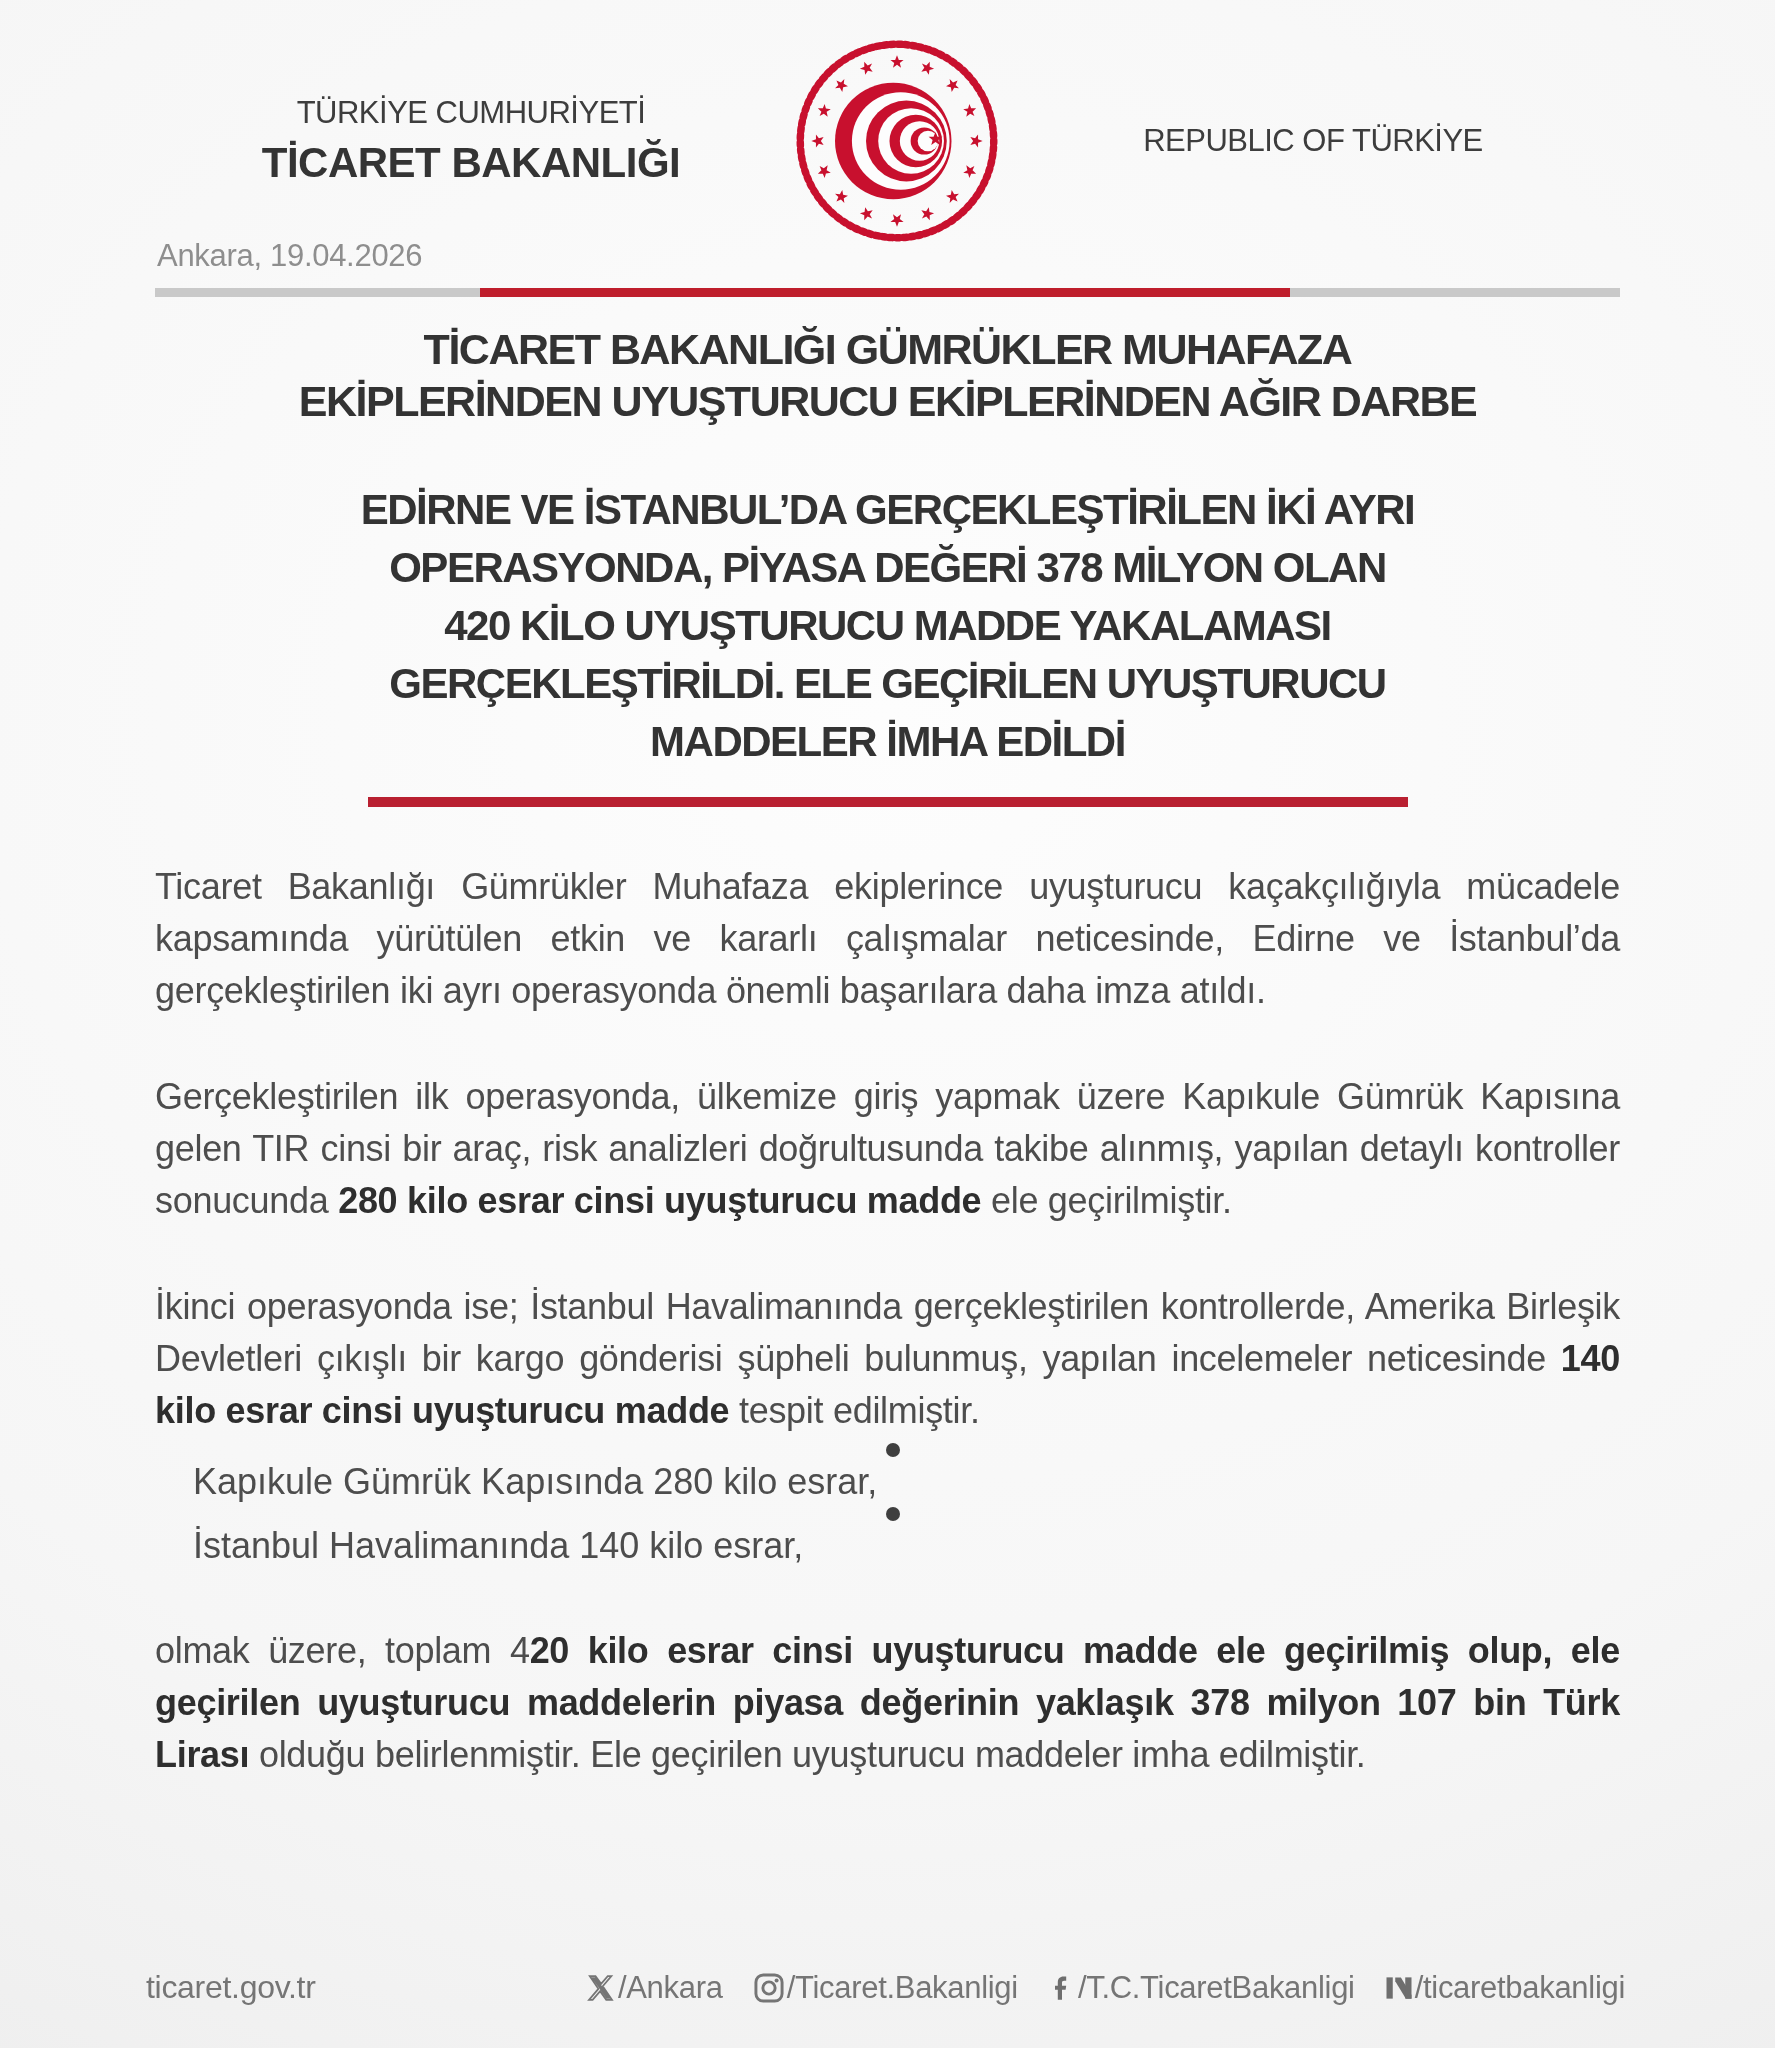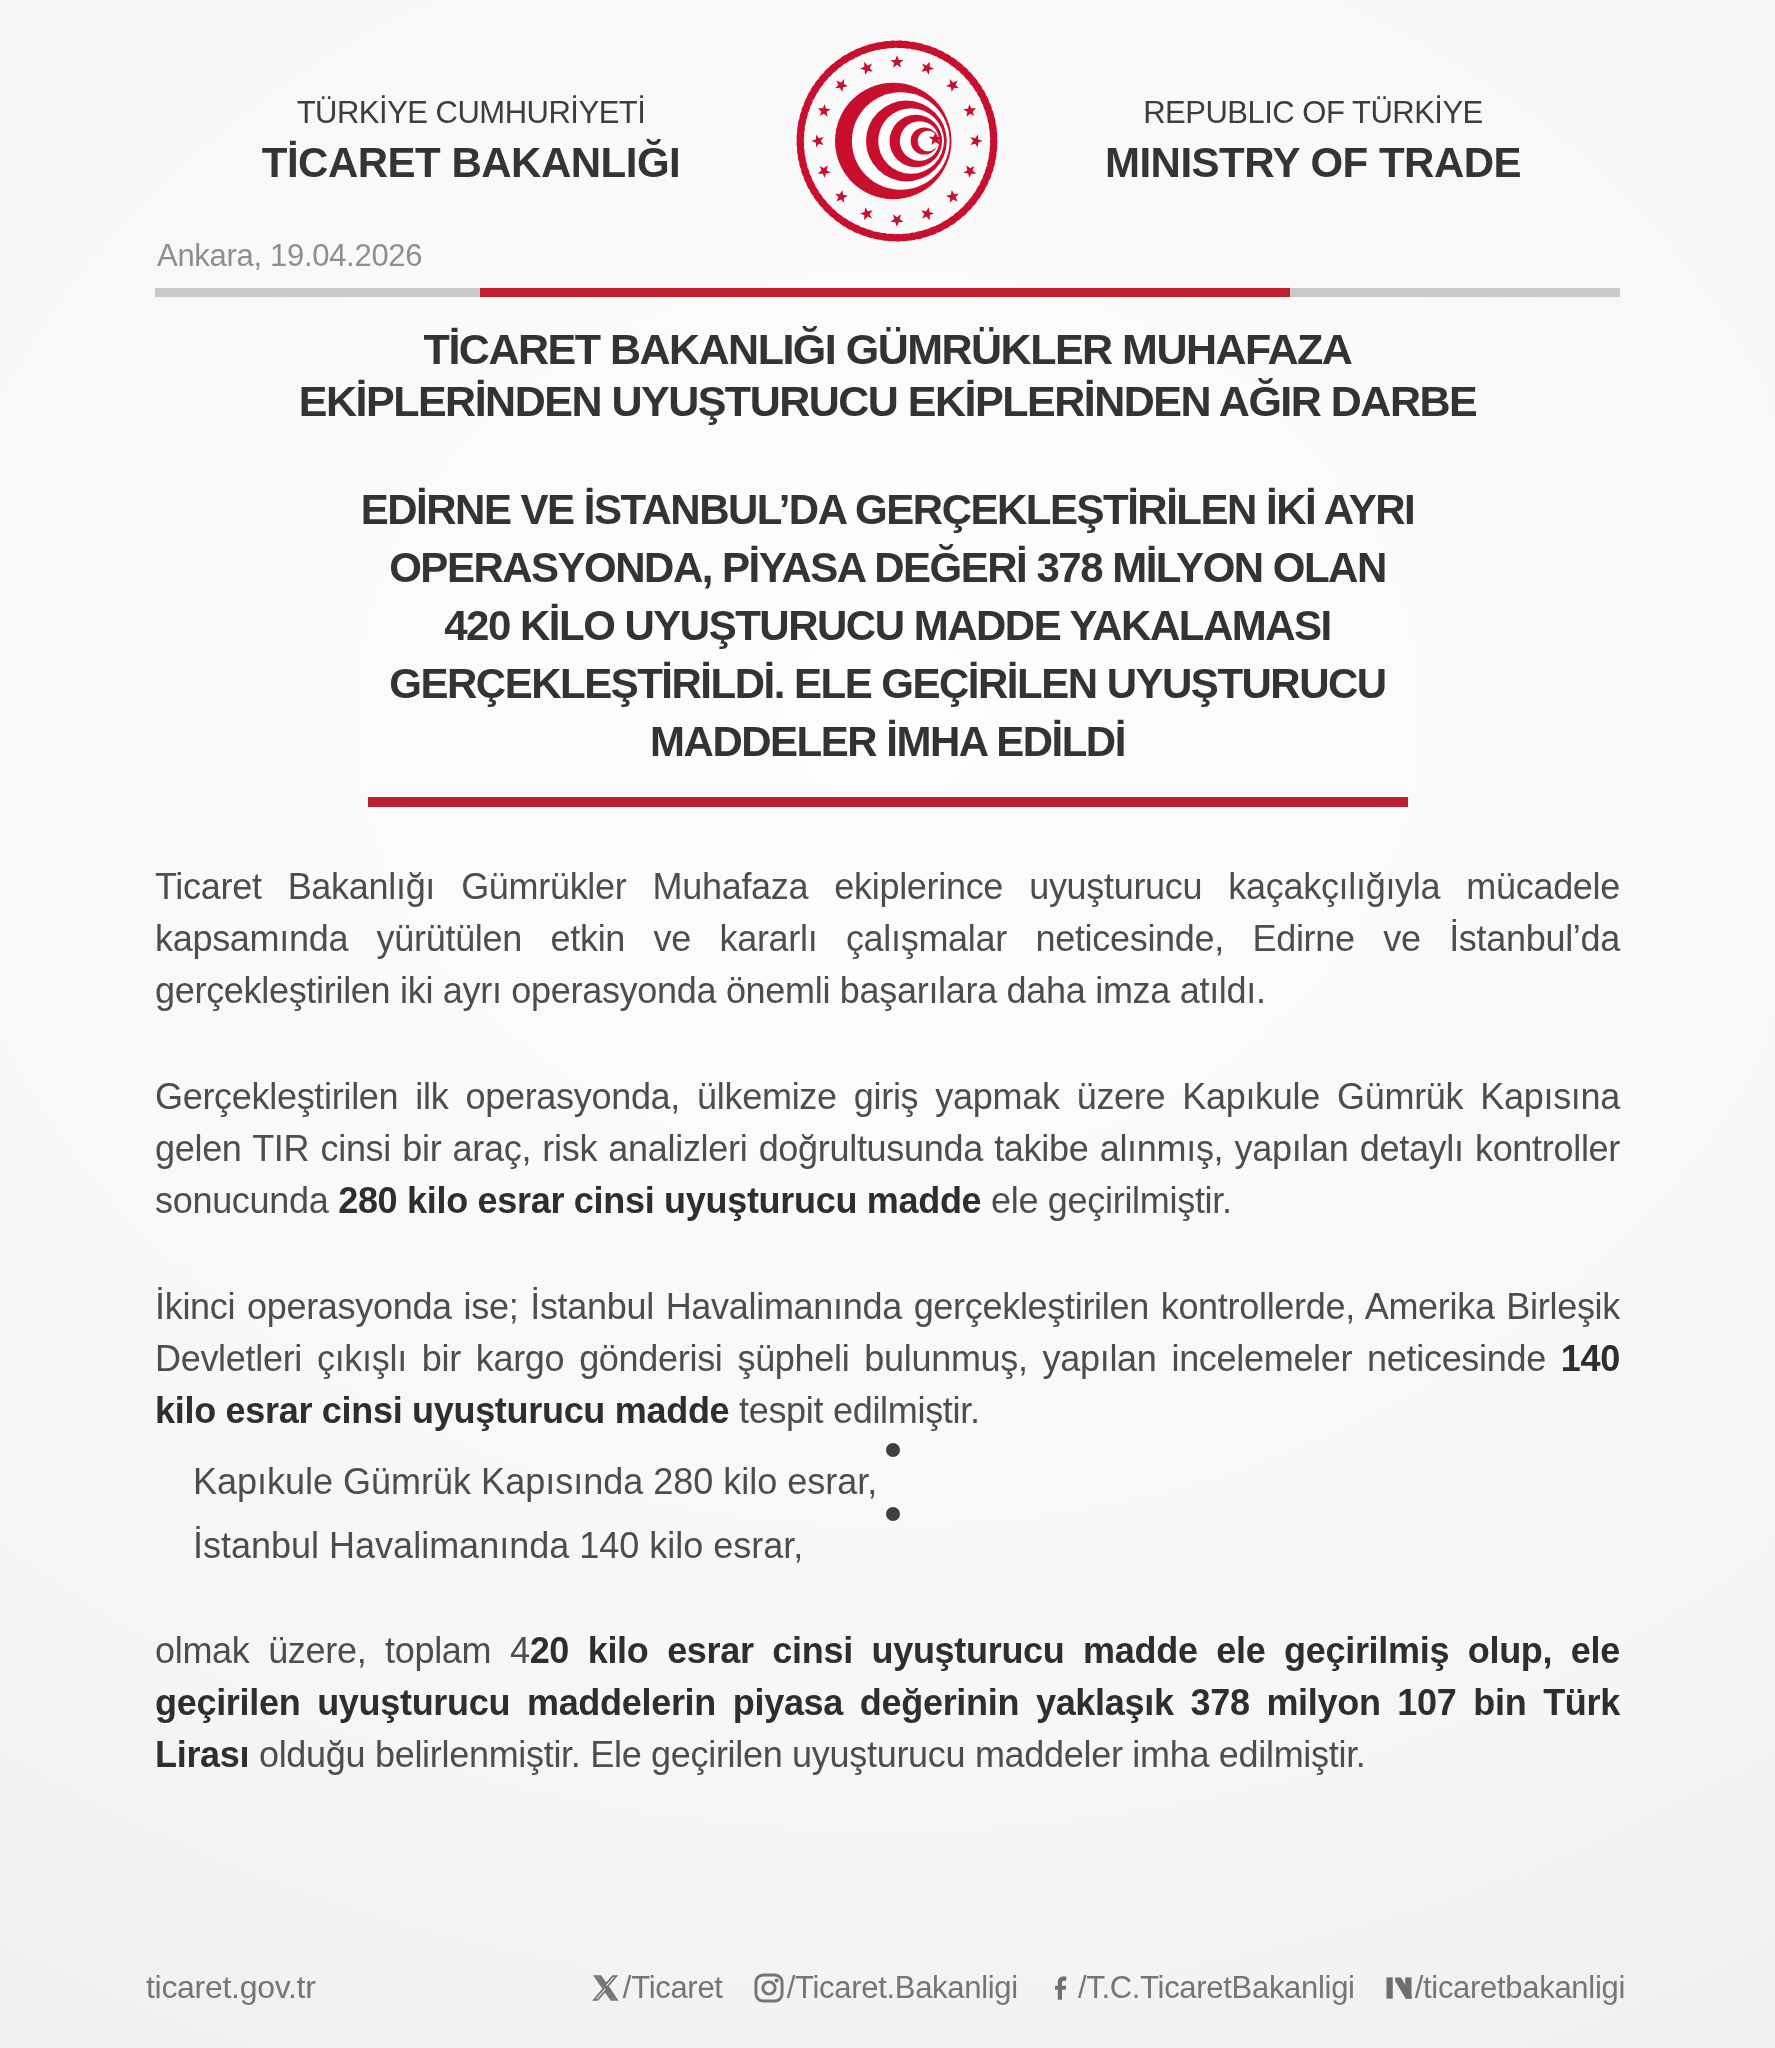--- a/index.html
+++ b/index.html
@@ -134,21 +134,20 @@
         <circle cx="20" cy="0" r="28" fill="#c8102e"></circle>
         <circle cx="24" cy="0" r="21" fill="#fdfdfd"></circle>
         <circle cx="29" cy="0" r="14.5" fill="#c8102e"></circle>
         <circle cx="33" cy="0" r="11" fill="#fdfdfd"></circle>
         <use href="#st" transform="translate(41,-2) scale(1.05)"></use>
       </svg>
     </div>
 
     <div class="org-right">
       <div class="org-line1">REPUBLIC OF TÜRKİYE</div>
-      <div class="org-line2">MINISTRY OF TRADE</div>
     </div>
   </div>
 
   <div class="dateline">Ankara, 19.04.2026</div>
 
   <div class="topbar">
     <div class="red-seg"></div>
   </div>
 
   <h1 class="main-title">
@@ -186,21 +185,21 @@
   </div>
 
   <div class="footer">
     <div class="site">ticaret.gov.tr</div>
     <div class="socials">
 
       <a class="social">
         <svg width="30" height="30" viewBox="0 0 24 24">
           <path d="M3 2.5h4.6l4.5 6.2 5.3-6.2h2.9l-6.9 8.1 7.4 10.9h-4.6l-4.9-7-6 7H2.4l7.5-8.8L3 2.5 Z M5.6 4 16.9 19.9h1.7L7.3 4H5.6Z" fill="none" stroke="#757575" stroke-width="1.4"></path>
         </svg>
-        <span class="handle">/Ticaret</span>
+        <span class="handle">/Ankara</span>
       </a>
 
       <a class="social">
         <svg width="32" height="32" viewBox="0 0 24 24">
           <rect x="2.2" y="2.2" width="19.6" height="19.6" rx="5.5" fill="none" stroke="#757575" stroke-width="2.2"></rect>
           <circle cx="12" cy="12" r="4.6" fill="none" stroke="#757575" stroke-width="2.2"></circle>
           <circle cx="17.7" cy="6.3" r="1.5" fill="#757575"></circle>
         </svg>
         <span class="handle">/Ticaret.Bakanligi</span>
       </a>

